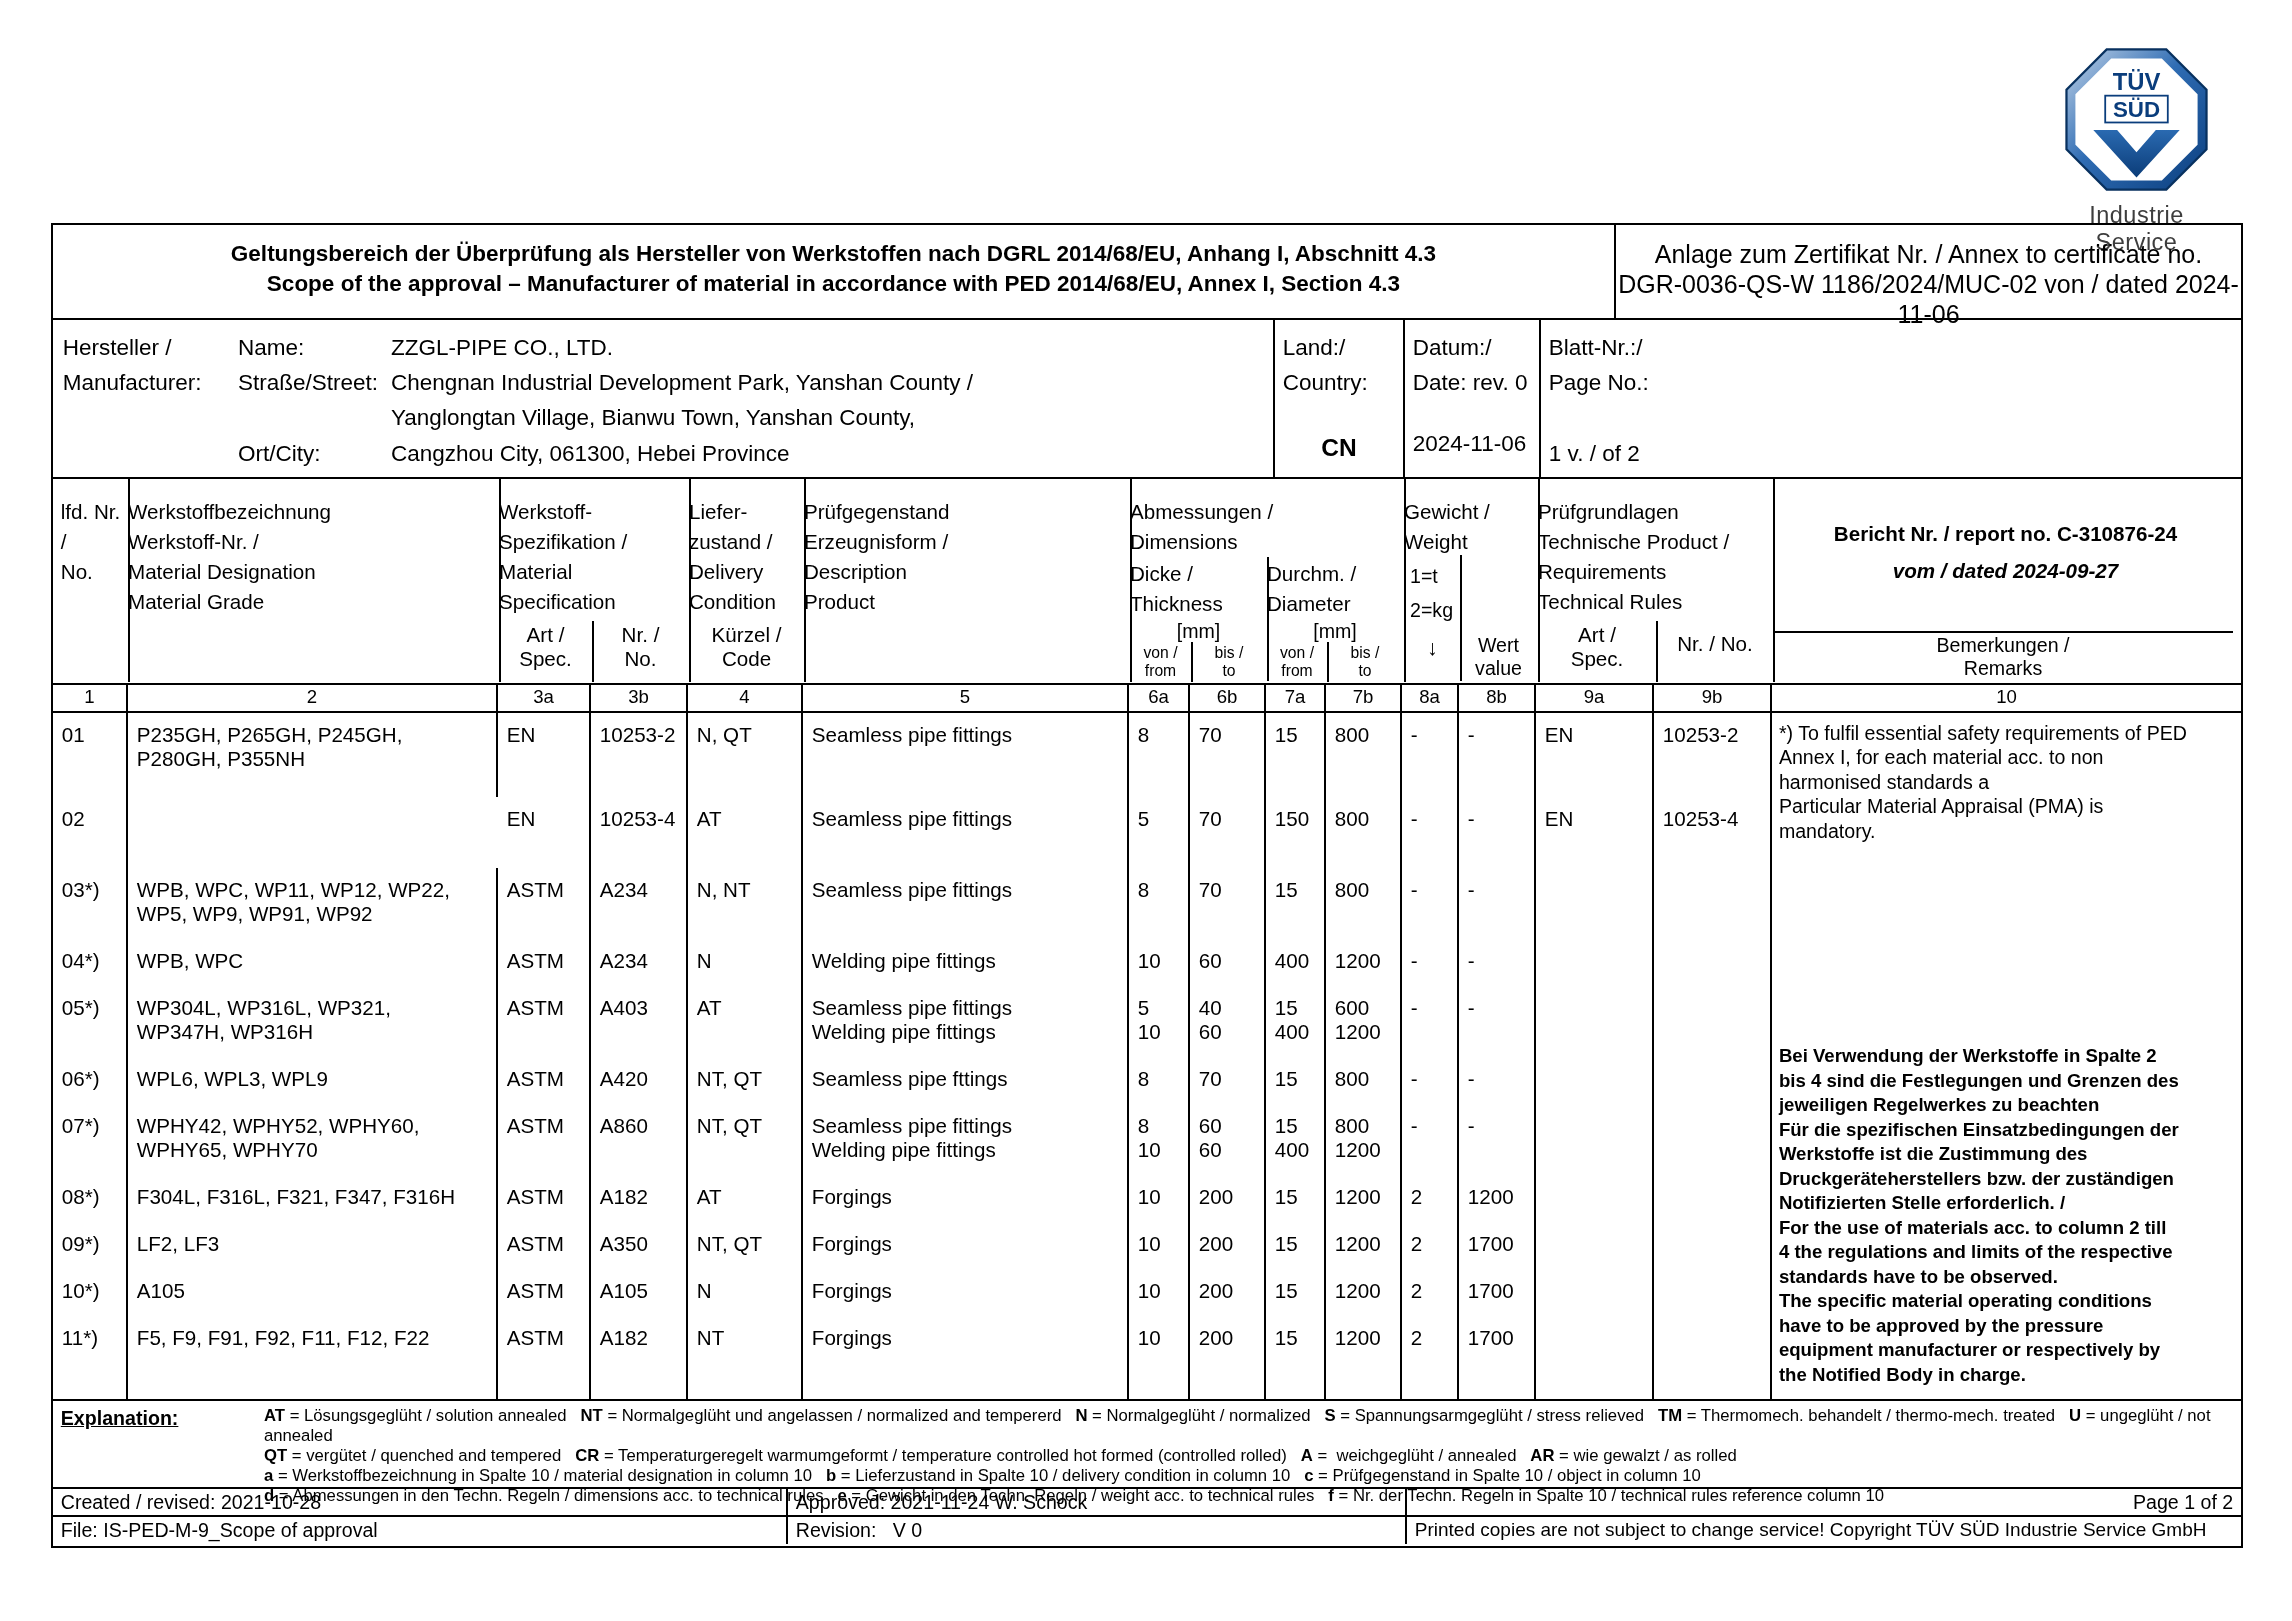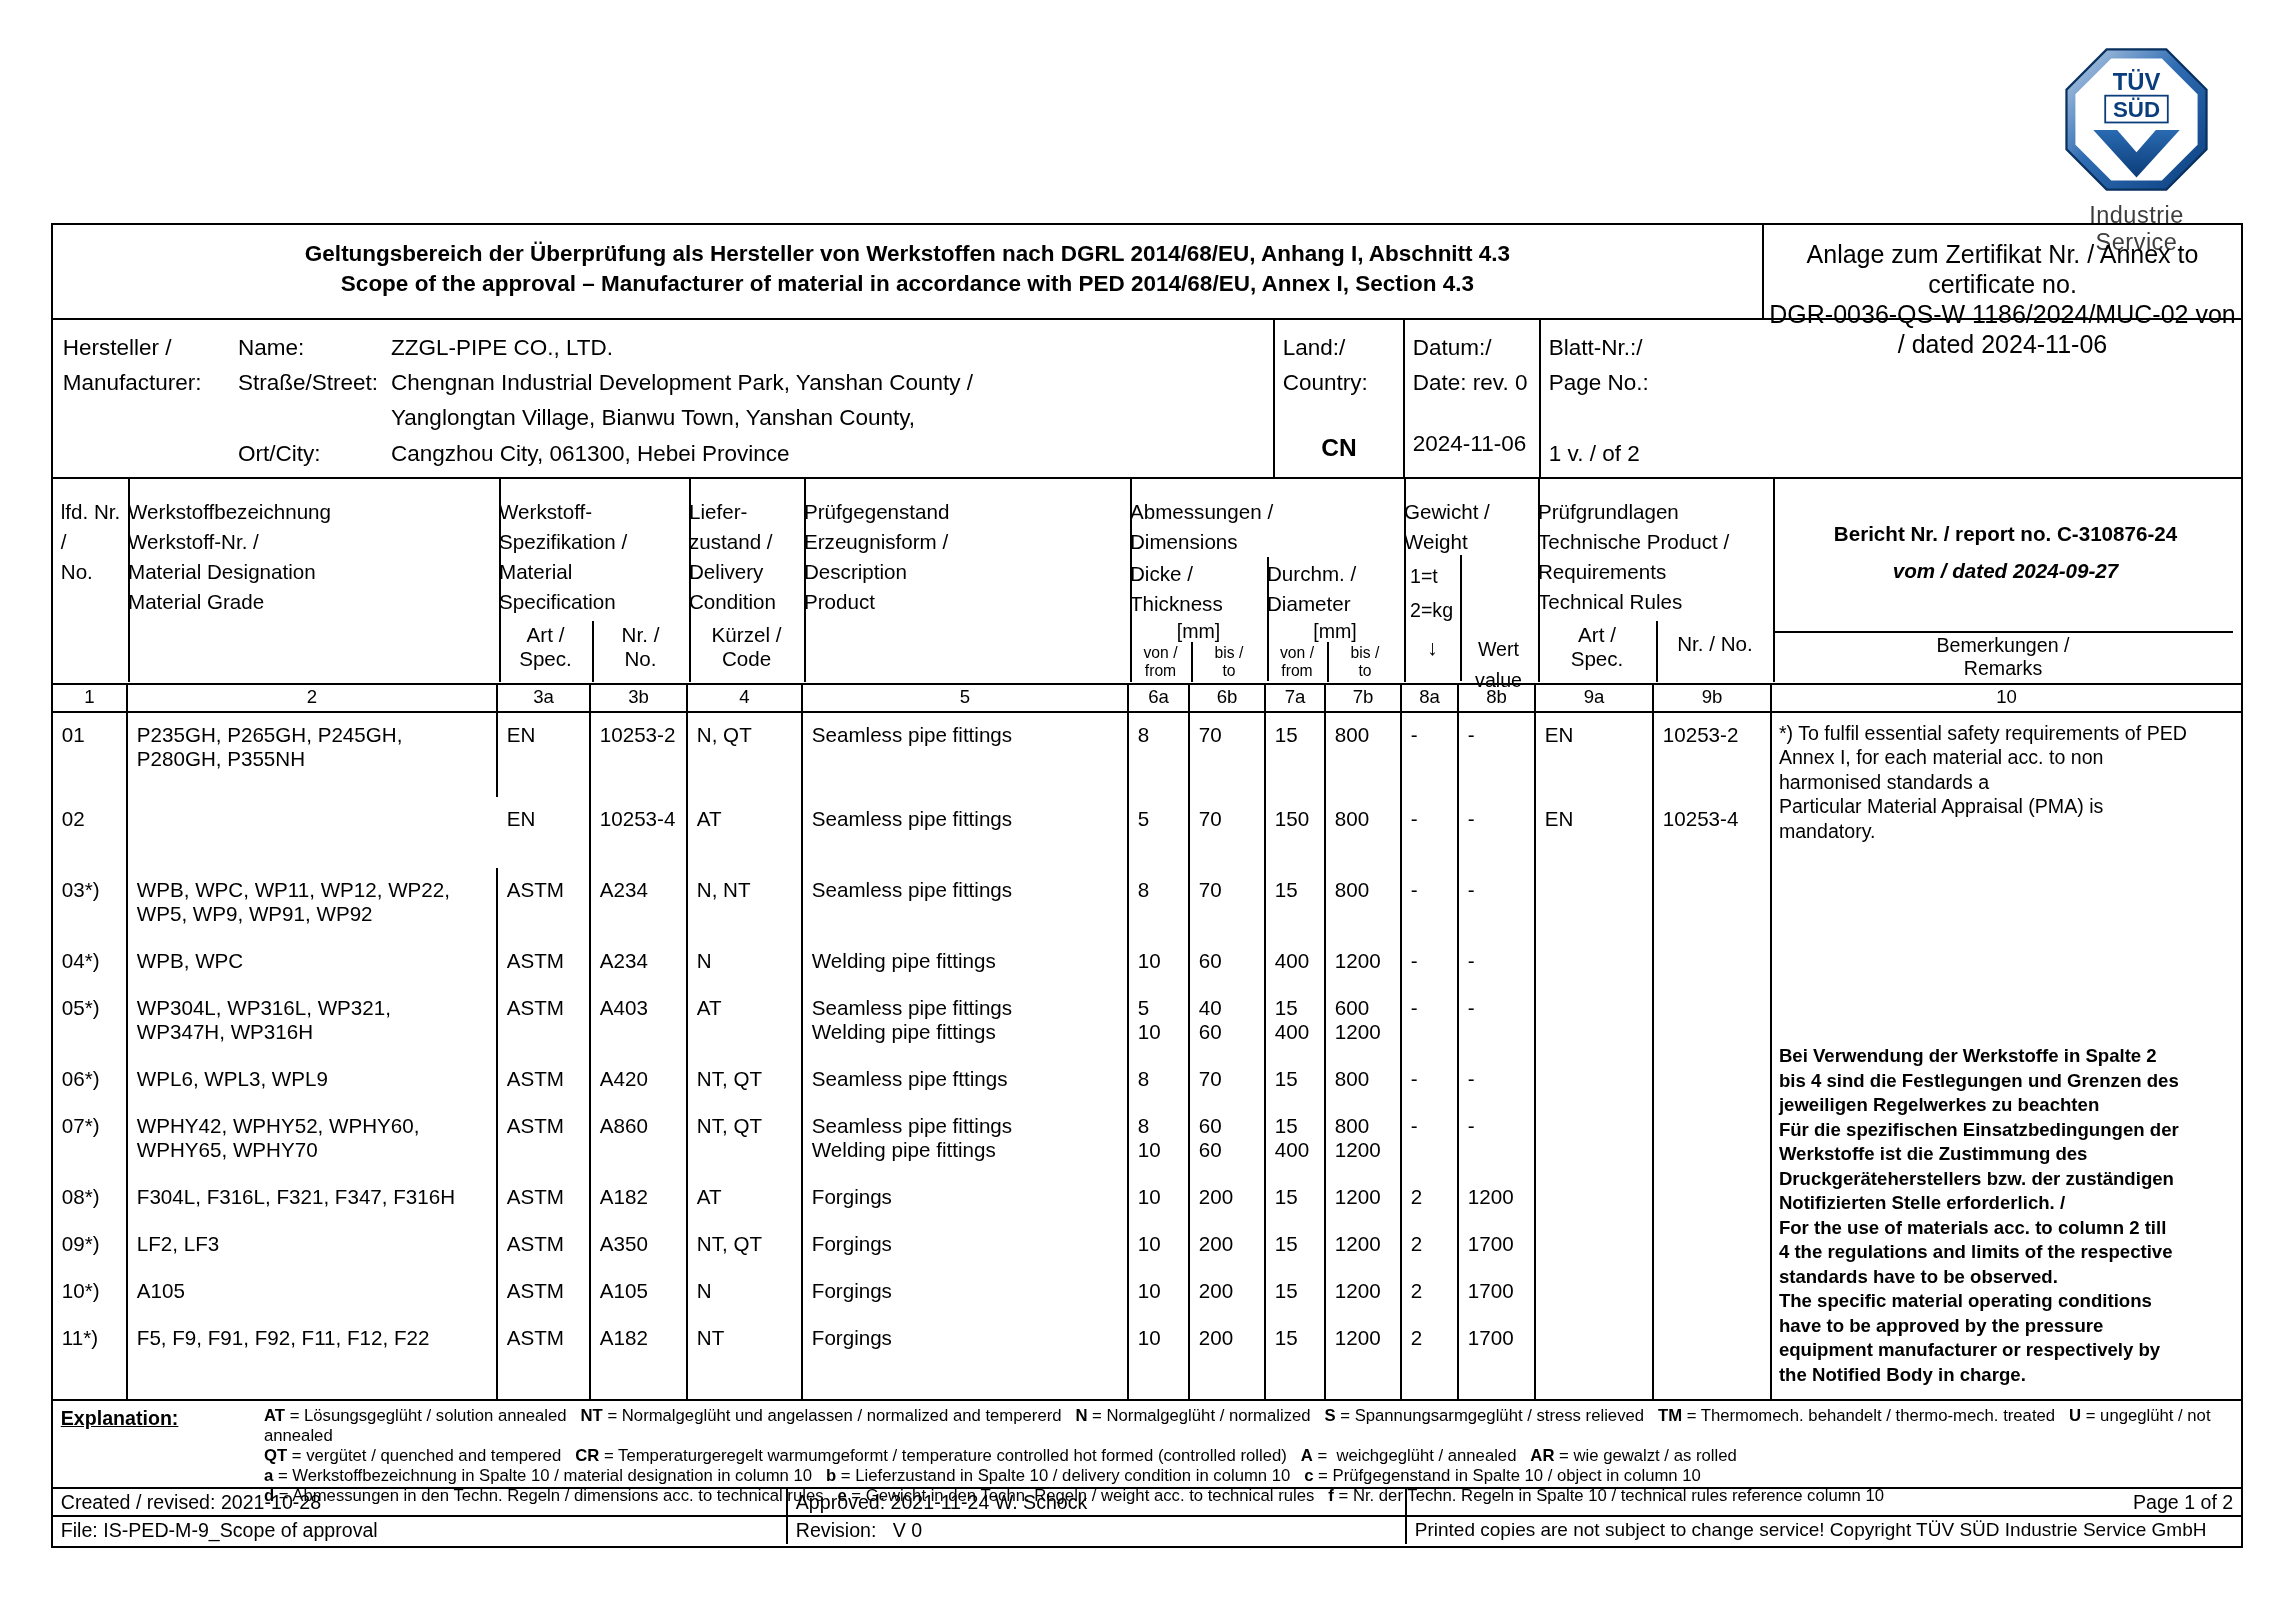--- a/index.html
+++ b/index.html
@@ -17,21 +17,21 @@
   .logo-caption { margin-top:3.9px; font-size:23.5px; color:#3d3d3d; letter-spacing:0.5px; }
 
   
   .frame {
     position:absolute; left:51px; top:223px; width:2192px; height:1325px;
     border:2.9px solid #000;
   }
 
   
   .band { height:95px; border-bottom:2px solid #000; display:flex; }
-  .band-left { width:1711px; border-right:2px solid #000; text-align:center; padding-top:13.7px; }
+  .band-left { width:1563px; border-right:2px solid #000; text-align:center; padding-top:13.7px; }
   .band-right { flex:1; text-align:center; padding-top:13.7px; }
   .band-line { font-weight:bold; font-size:22.5px; line-height:30px; }
   .band-line-sm { font-weight:normal; font-size:25px; line-height:30px; }
 
   
   .mfr { height:159px; border-bottom:2px solid #000; position:relative; display:flex; }
   .mfr-main { width:1220px; position:relative; }
   .mfr-cell { position:relative; border-left:2px solid #000; }
   .mfr-country { width:130px; }
   .mfr-date { width:136px; }
@@ -227,21 +227,21 @@
     <div class="h-small pre" style="left:1214px; top:165px; width:60px;">von /
 from</div>
     <div class="h-small pre" style="left:1274px; top:165px; width:76px;">bis /
 to</div>
 
     <div class="h-block pre" style="left:1351px; top:17.6px; width:134px;">Gewicht /
 Weight</div>
     <div class="h-block h-left pre" style="left:1357px; top:80px; width:59px; font-size:19.6px; line-height:34px;">1=t
 2=kg</div>
     <div class="h-sub" style="left:1351px; top:157px; width:57px; font-size:21.6px;">↓</div>
-    <div class="h-sub pre" style="left:1407px; top:155px; width:77px; font-size:19.6px; line-height:31px;">Wert
+    <div class="h-sub pre" style="left:1407px; top:155px; width:77px; font-size:19.6px; line-height:23px;">Wert
 value</div>
 
     <div class="h-block pre" style="left:1485px; top:17.6px; width:235px;">Prüfgrundlagen
 Technische Product /
 Requirements
 Technical Rules</div>
     <div class="h-sub pre" style="left:1485px; top:144px; width:118px;">Art /
 Spec.</div>
     <div class="h-sub" style="left:1603px; top:153px; width:118px;">Nr. / No.</div>
 

